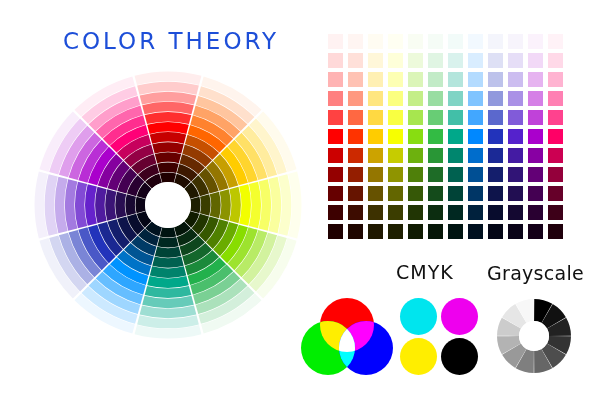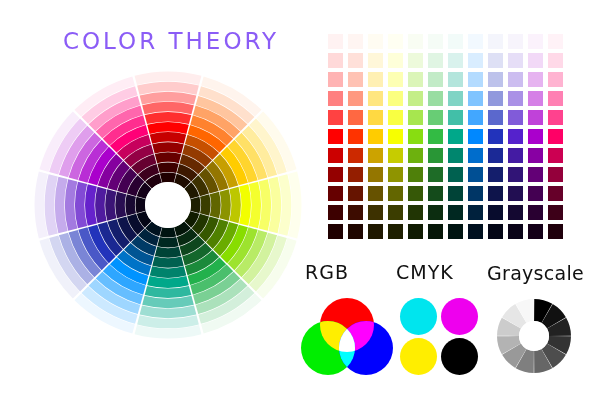--- a/index.html
+++ b/index.html
@@ -24,21 +24,21 @@
   .title {
     position: absolute;
     left: 46px;
     top: 28px;
     width: 250px;
     text-align: center;
     font-family: "DejaVu Sans", sans-serif;
     font-size: 23px;
     font-weight: 400;
     letter-spacing: 3.0px;
-    color: #8b5cf6;
+    color: #1d4ed8;
     white-space: nowrap;
   }
   .wheel-wrap {
     position: absolute;
     left: 33px;
     top: 70px;
     width: 270px;
     height: 270px;
   }
   .wheel-wrap svg { display: block; }
@@ -380,21 +380,20 @@
         <div class="swatch" style="background: rgb(0, 20, 17);"></div>
         <div class="swatch" style="background: rgb(0, 16, 31);"></div>
         <div class="swatch" style="background: rgb(4, 6, 22);"></div>
         <div class="swatch" style="background: rgb(10, 4, 24);"></div>
         <div class="swatch" style="background: rgb(20, 0, 24);"></div>
         <div class="swatch" style="background: rgb(31, 0, 12);"></div>
       </div>
   </div>
 
   <div class="sublabels">
-    <div class="sublabel rgb">RGB</div>
     <div class="sublabel gray">Grayscale</div>
     <div class="sublabel cmyk">CMYK</div>
   </div>
 
   <div class="model rgb">
     <svg width="100" height="80" viewBox="0 0 100 80">
       <defs>
         <clipPath id="clipR">
             <circle cx="50" cy="29" r="27"></circle>
           </clipPath>

